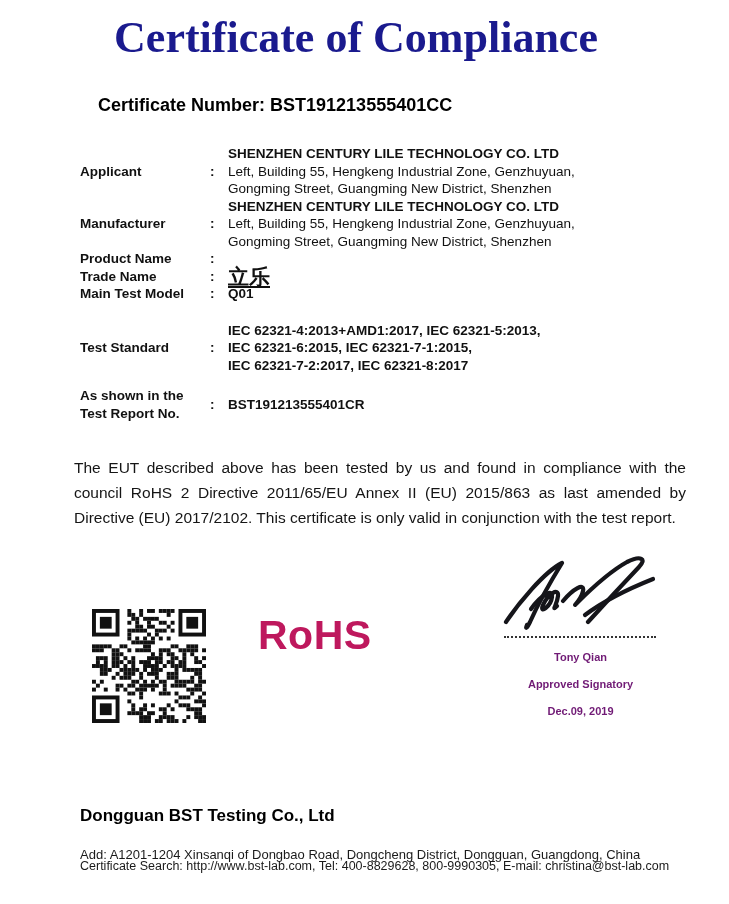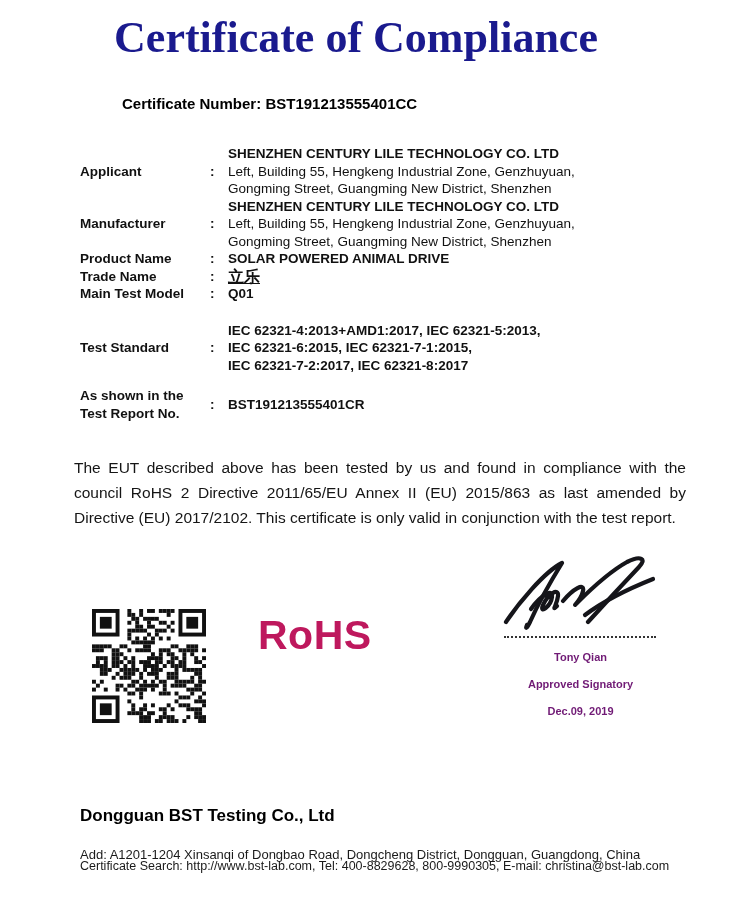--- a/index.html
+++ b/index.html
@@ -25,36 +25,36 @@
     font-weight: 700;
     font-size: 44px;
     letter-spacing: 0px;
     color: #1a1a8e;
   }
 
   
   .cert-num {
     position: absolute;
     left: 98px; top: 95px;
-    font-size: 15px; font-weight: 700; color: #000; margin-left: 24px;
+    font-size: 18px; font-weight: 700; color: #000;
   }
 
   
   .fields {
     position: absolute;
     left: 80px; top: 145px; width: 580px;
     font-size: 13.5px; line-height: 17.5px;
   }
   .row { display: flex; align-items: center; }
   .lbl { width: 130px; font-weight: 700; flex: none; }
   .colon { width: 18px; font-weight: 700; flex: none; }
   .val { flex: 1; }
   .vbold { font-weight: 700; }
   .vnorm { font-weight: 400; }
-  .cn { font-size: 16px; line-height: 17.5px; text-decoration: underline; }
+  .cn { font-size: 21px; line-height: 17.5px; text-decoration: underline; }
   .spacer-lg { height: 19px; }
   .spacer-md { height: 13px; }
 
   
   .statement {
     position: absolute;
     left: 74px; top: 455px; width: 612px;
     font-size: 15.5px; line-height: 25px;
     text-align: justify;
     color: #151515;
@@ -138,21 +138,20 @@
       <div class="val">
         <div class="vbold">SHENZHEN CENTURY LILE TECHNOLOGY CO. LTD</div>
         <div class="vnorm">Left, Building 55, Hengkeng Industrial Zone, Genzhuyuan,</div>
         <div class="vnorm">Gongming Street, Guangming New District, Shenzhen</div>
       </div>
     </div>
 
     <div class="row">
       <div class="lbl">Product Name</div>
       <div class="colon">:</div>
-      <div class="val vbold">SOLAR POWERED ANIMAL DRIVE</div>
     </div>
 
     <div class="row">
       <div class="lbl">Trade Name</div>
       <div class="colon">:</div>
       <div class="val vbold cn">立乐</div>
     </div>
 
     <div class="row">
       <div class="lbl">Main Test Model</div>

